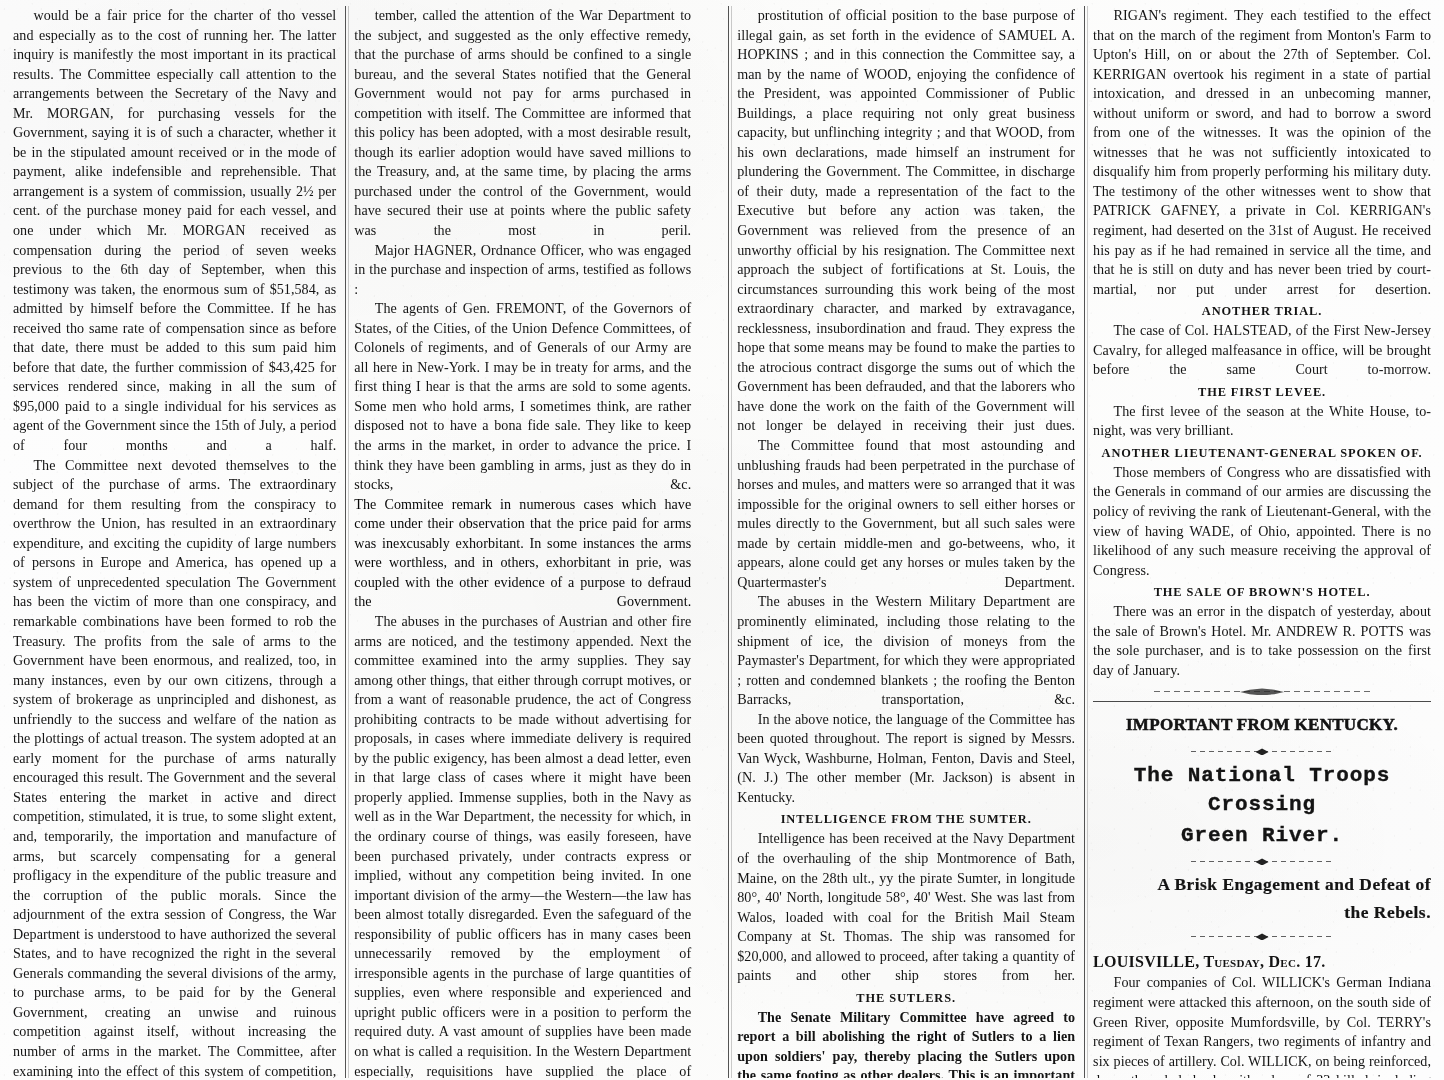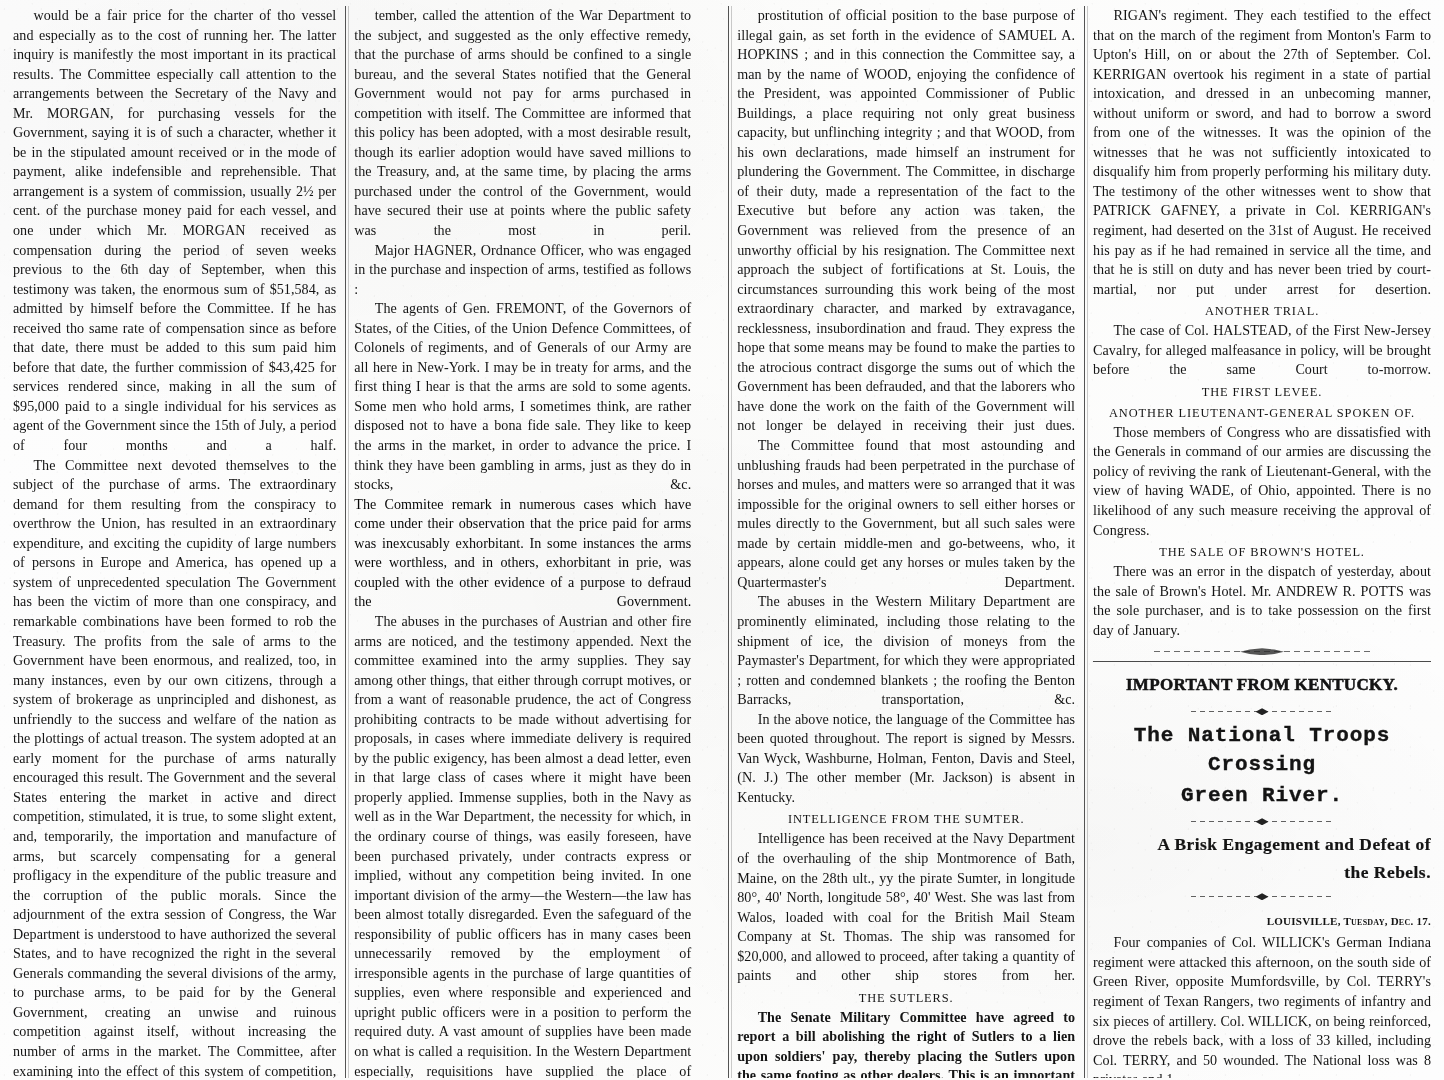--- a/index.html
+++ b/index.html
@@ -87,21 +87,21 @@
   }
 
   
   .heavy { font-weight: bold; }
   .semi { color: #080808; }
 
   h2.subhead {
     margin: 3px 0 1px 0;
     text-align-last: center;
     font-size: 12.4px;
-    font-weight: normal;
+    font-weight: bold;
     letter-spacing: 0.9px;
     font-variant: small-caps;
     text-transform: uppercase;
     line-height: 18px;
     text-indent: 0;
   }
 
   
   .head-sep-top {
     margin: 7px 0 0 0;
@@ -188,22 +188,22 @@
     left: 50%;
     top: 3px;
     width: 13px;
     height: 7px;
     margin-left: -6.5px;
     background: #222;
     clip-path: polygon(0 50%, 50% 0, 100% 50%, 50% 100%);
   }
 
   .dateline {
-    text-align: right;
-    font-size: 11px;
+    text-align: left;
+    font-size: 16px;
     line-height: 21px;
     margin: 8px 0 1px 0;
     text-indent: 0;
   }
 
   
   #speckle {
     position: absolute;
     inset: 0;
     pointer-events: none;
@@ -244,22 +244,23 @@
     <h2 class="subhead">INTELLIGENCE FROM THE SUMTER.</h2>
     <p>Intelligence has been received at the Navy Department of the overhauling of the ship Montmorence of Bath, Maine, on the 28th ult., yy the pirate Sumter, in longitude 80°, 40' North, longitude 58°, 40' West. She was last from Walos, loaded with coal for the British Mail Steam Company at St. Thomas. The ship was ransomed for $20,000, and allowed to proceed, after taking a quantity of paints and other ship stores from her.</p>
     <h2 class="subhead">THE SUTLERS.</h2>
     <p class="heavy">The Senate Military Committee have agreed to report a bill abolishing the right of Sutlers to a lien upon soldiers' pay, thereby placing the Sutlers upon the same footing as other dealers. This is an important move toward the abolition of sutlerships.</p>
 
   </div>
 
   <div class="col col-4 rule-left">
     <p>RIGAN's regiment. They each testified to the effect that on the march of the regiment from Monton's Farm to Upton's Hill, on or about the 27th of September. Col. KERRIGAN overtook his regiment in a state of partial intoxication, and dressed in an unbecoming manner, without uniform or sword, and had to borrow a sword from one of the witnesses. It was the opinion of the witnesses that he was not sufficiently intoxicated to disqualify him from properly performing his military duty. The testimony of the other witnesses went to show that PATRICK GAFNEY, a private in Col. KERRIGAN's regiment, had deserted on the 31st of August. He received his pay as if he had remained in service all the time, and that he is still on duty and has never been tried by court-martial, nor put under arrest for desertion.</p>
     <h2 class="subhead">ANOTHER TRIAL.</h2>
-    <p>The case of Col. HALSTEAD, of the First New-Jersey Cavalry, for alleged malfeasance in policy, will be brought before the same Court to-morrow.</p>
+    <p>The case of Col. HALSTEAD, of the First New-Jersey Cavalry, for alleged malfeasance in office, will be brought before the same Court to-morrow.</p>
     <h2 class="subhead">THE FIRST LEVEE.</h2>
+    <p class="last-left">The first levee of the season at the White House, to-night, was very brilliant.</p>
     <h2 class="subhead">ANOTHER LIEUTENANT-GENERAL SPOKEN OF.</h2>
     <p>Those members of Congress who are dissatisfied with the Generals in command of our armies are discussing the policy of reviving the rank of Lieutenant-General, with the view of having WADE, of Ohio, appointed. There is no likelihood of any such measure receiving the approval of Congress.</p>
     <h2 class="subhead">THE SALE OF BROWN'S HOTEL.</h2>
     <p class="last-left">There was an error in the dispatch of yesterday, about the sale of Brown's Hotel. Mr. ANDREW R. POTTS was the sole purchaser, and is to take possession on the first day of January.</p>
 
     <div class="head-sep-top"></div>
     <hr class="fullrule">
 
     <div class="hl-main">IMPORTANT FROM KENTUCKY.</div>
     <div class="diamond-sep"></div>

